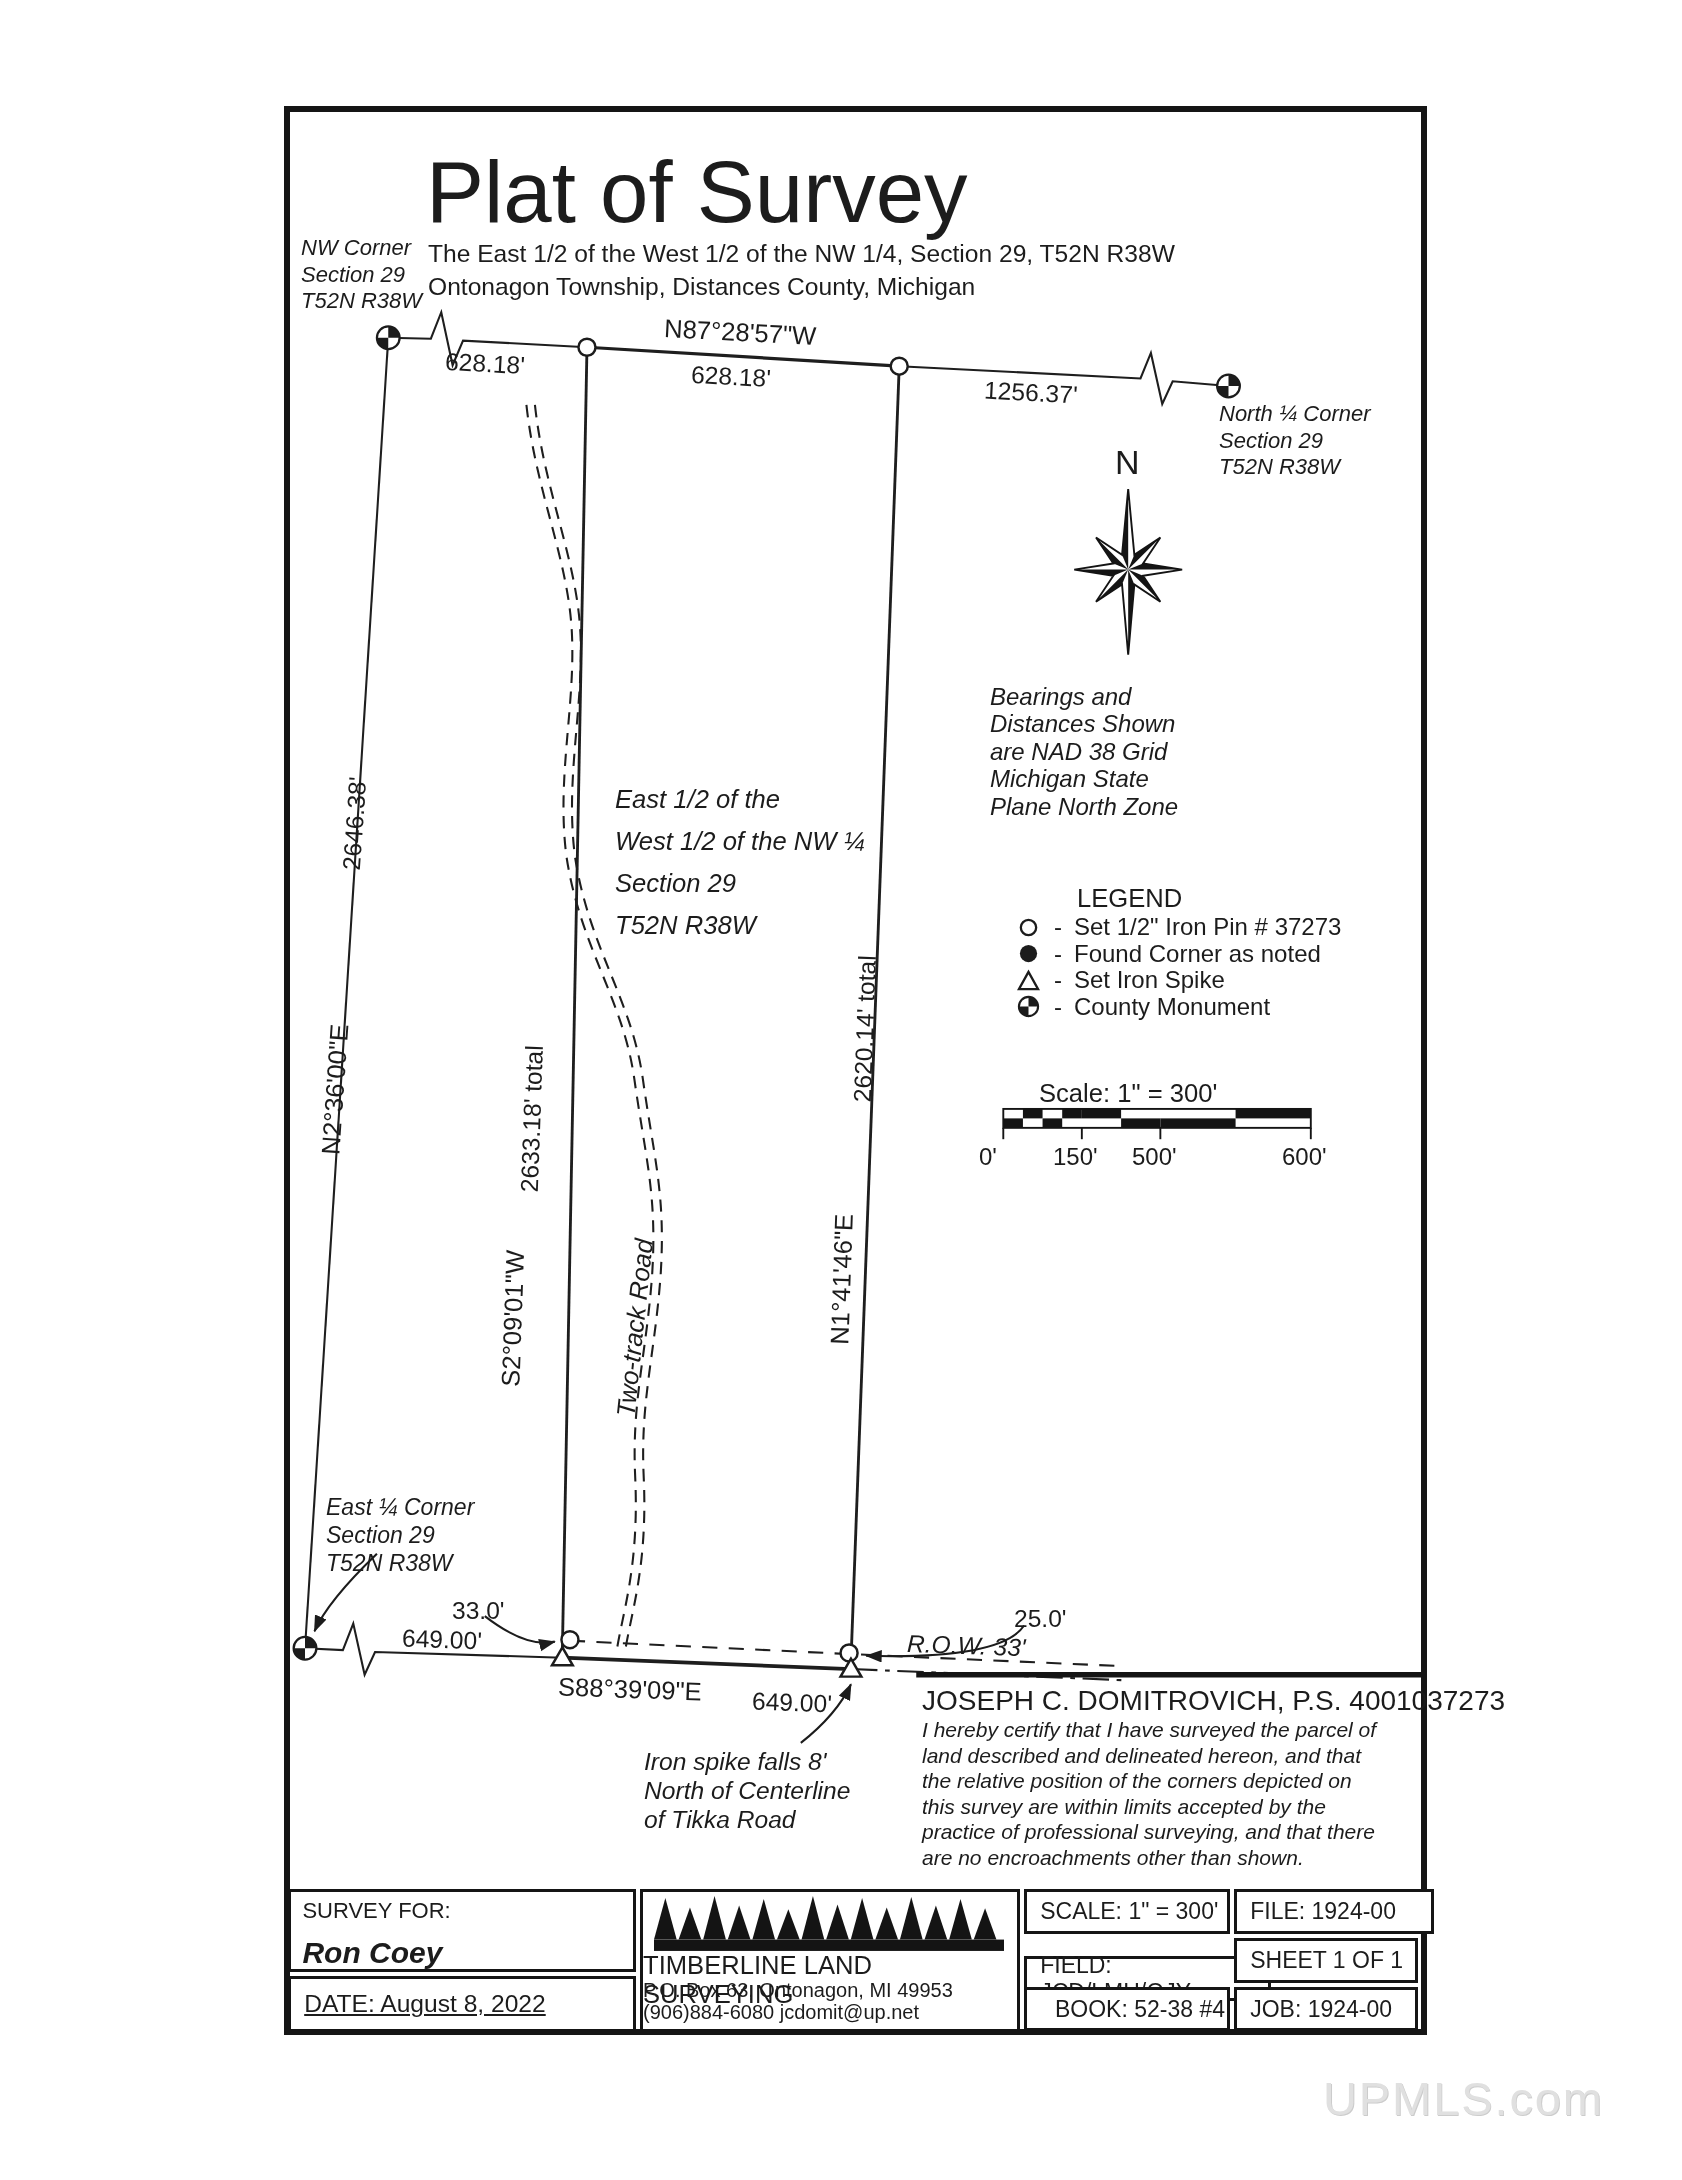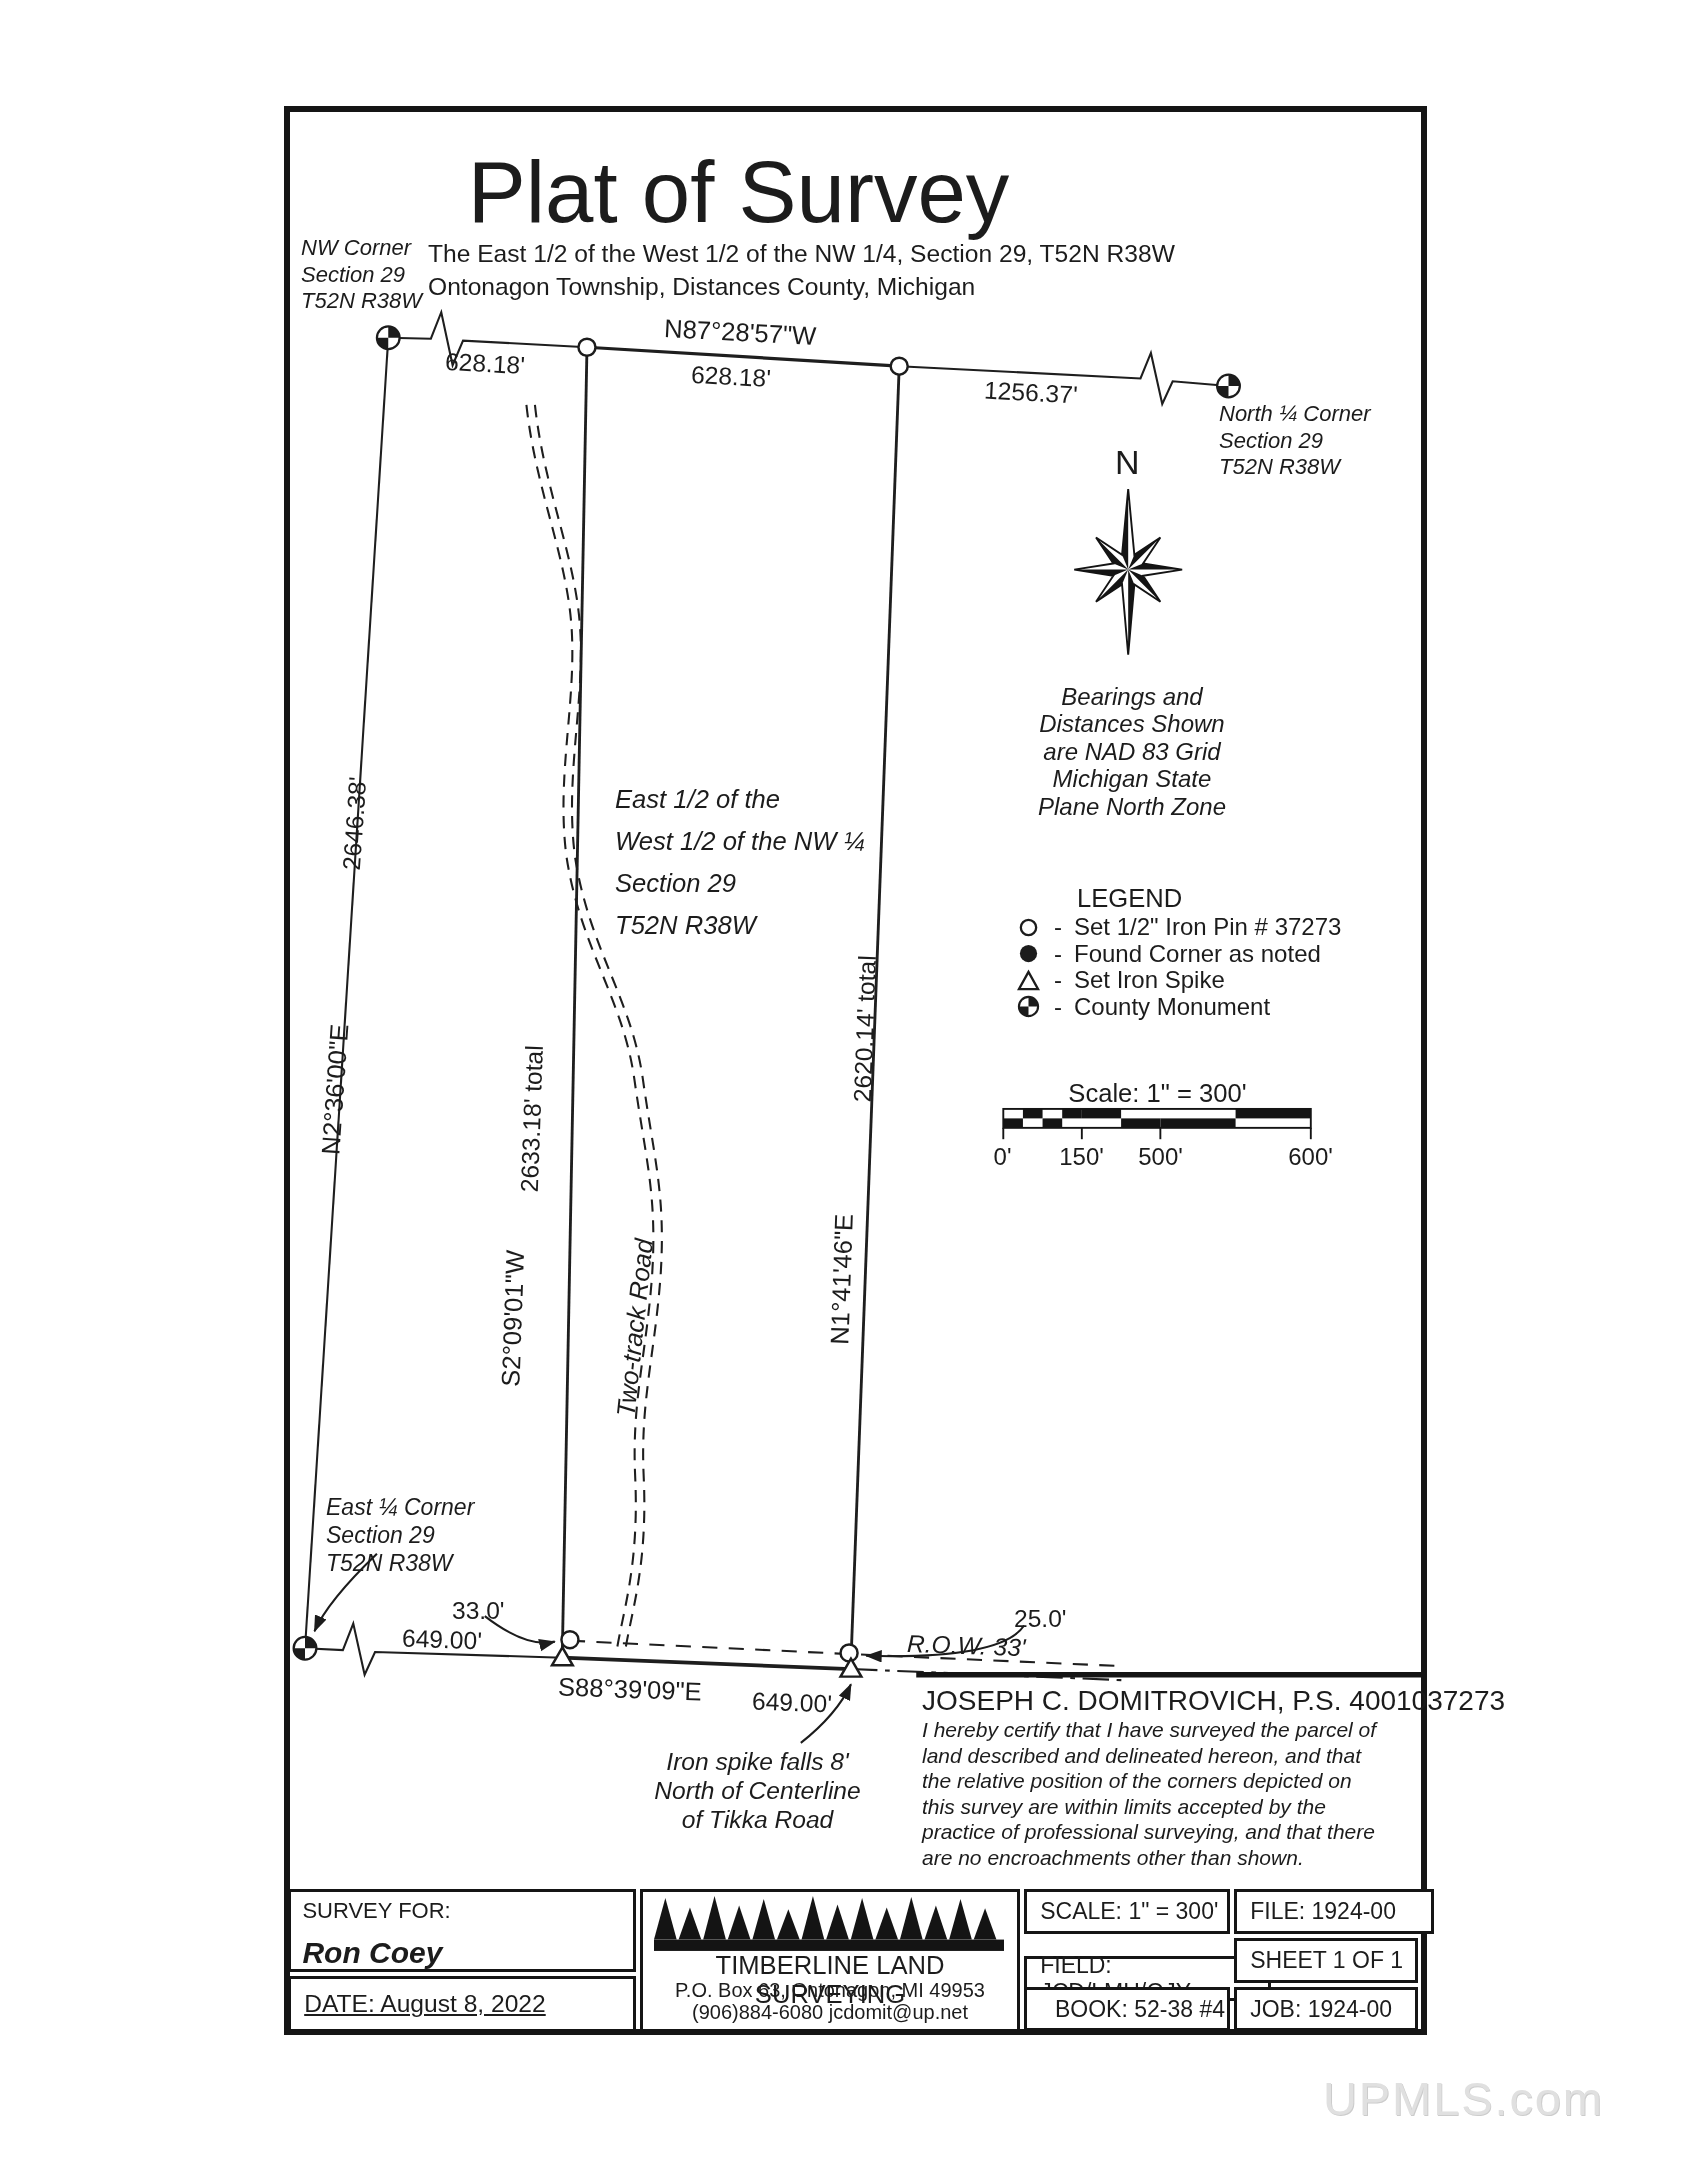--- a/index.html
+++ b/index.html
@@ -4,21 +4,21 @@
 <style>
   html,body{margin:0;padding:0;background:#ffffff;}
   .page{position:relative;width:1683px;height:2180px;background:#fff;
         font-family:"Liberation Sans",sans-serif;color:#1c1c1c;overflow:hidden;}
   .frame{position:absolute;left:284px;top:106px;width:1143px;height:1929px;
          border:6.6px solid #151515;box-sizing:border-box;}
   svg.draw{position:absolute;left:0;top:0;width:1683px;height:2180px;}
   .lbl{position:absolute;white-space:nowrap;line-height:1.15;}
   .pre{white-space:pre-line;}
   .it{font-style:italic;}
-  .ctr{text-align:center;}
+  .ctr{}
   .title{font-size:87px;letter-spacing:0px;}
   .sub{font-size:24.6px;line-height:31px;}
   .corner{font-size:22px;line-height:26.5px;font-style:italic;}
   .dim{font-size:24.6px;}
   .bear{font-size:25.6px;}
   .cell{position:absolute;border:3.8px solid #151515;box-sizing:border-box;background:#fff;}
   .cell .inner{padding:5.7px 11.4px;}
   .rowcell{display:flex;align-items:center;font-size:23px;padding-left:13.2px;box-sizing:border-box;}
   .legendrow{display:flex;align-items:center;height:26.5px;font-size:24px;}
   .legendrow .sym{width:28px;display:flex;justify-content:center;}
@@ -161,21 +161,21 @@
 
   <div class="lbl it pre" style="left:615px;top:778px;font-size:25.6px;line-height:42px;">East 1/2 of the
 West 1/2 of the NW ¼
 Section 29
 T52N R38W</div>
 
   <div class="lbl" style="left:1115px;top:443px;font-size:34px;">N</div>
 
   <div class="lbl it pre ctr" style="left:990px;top:683px;width:284px;font-size:24px;line-height:27.4px;">Bearings and
 Distances Shown
-are NAD 83 Grid
+are NAD 38 Grid
 Michigan State
 Plane North Zone</div>
 
   <div class="lbl" style="left:1077px;top:884px;font-size:25.6px;">LEGEND</div>
   <div class="lbl" style="left:1014px;top:914px;">
     <div class="legendrow">
       <span class="sym">
         <svg width="23" height="23" viewBox="0 0 24 24">
             <circle cx="12" cy="12" r="8" fill="#fff" stroke="#1c1c1c" stroke-width="2.4"></circle>
           </svg>

